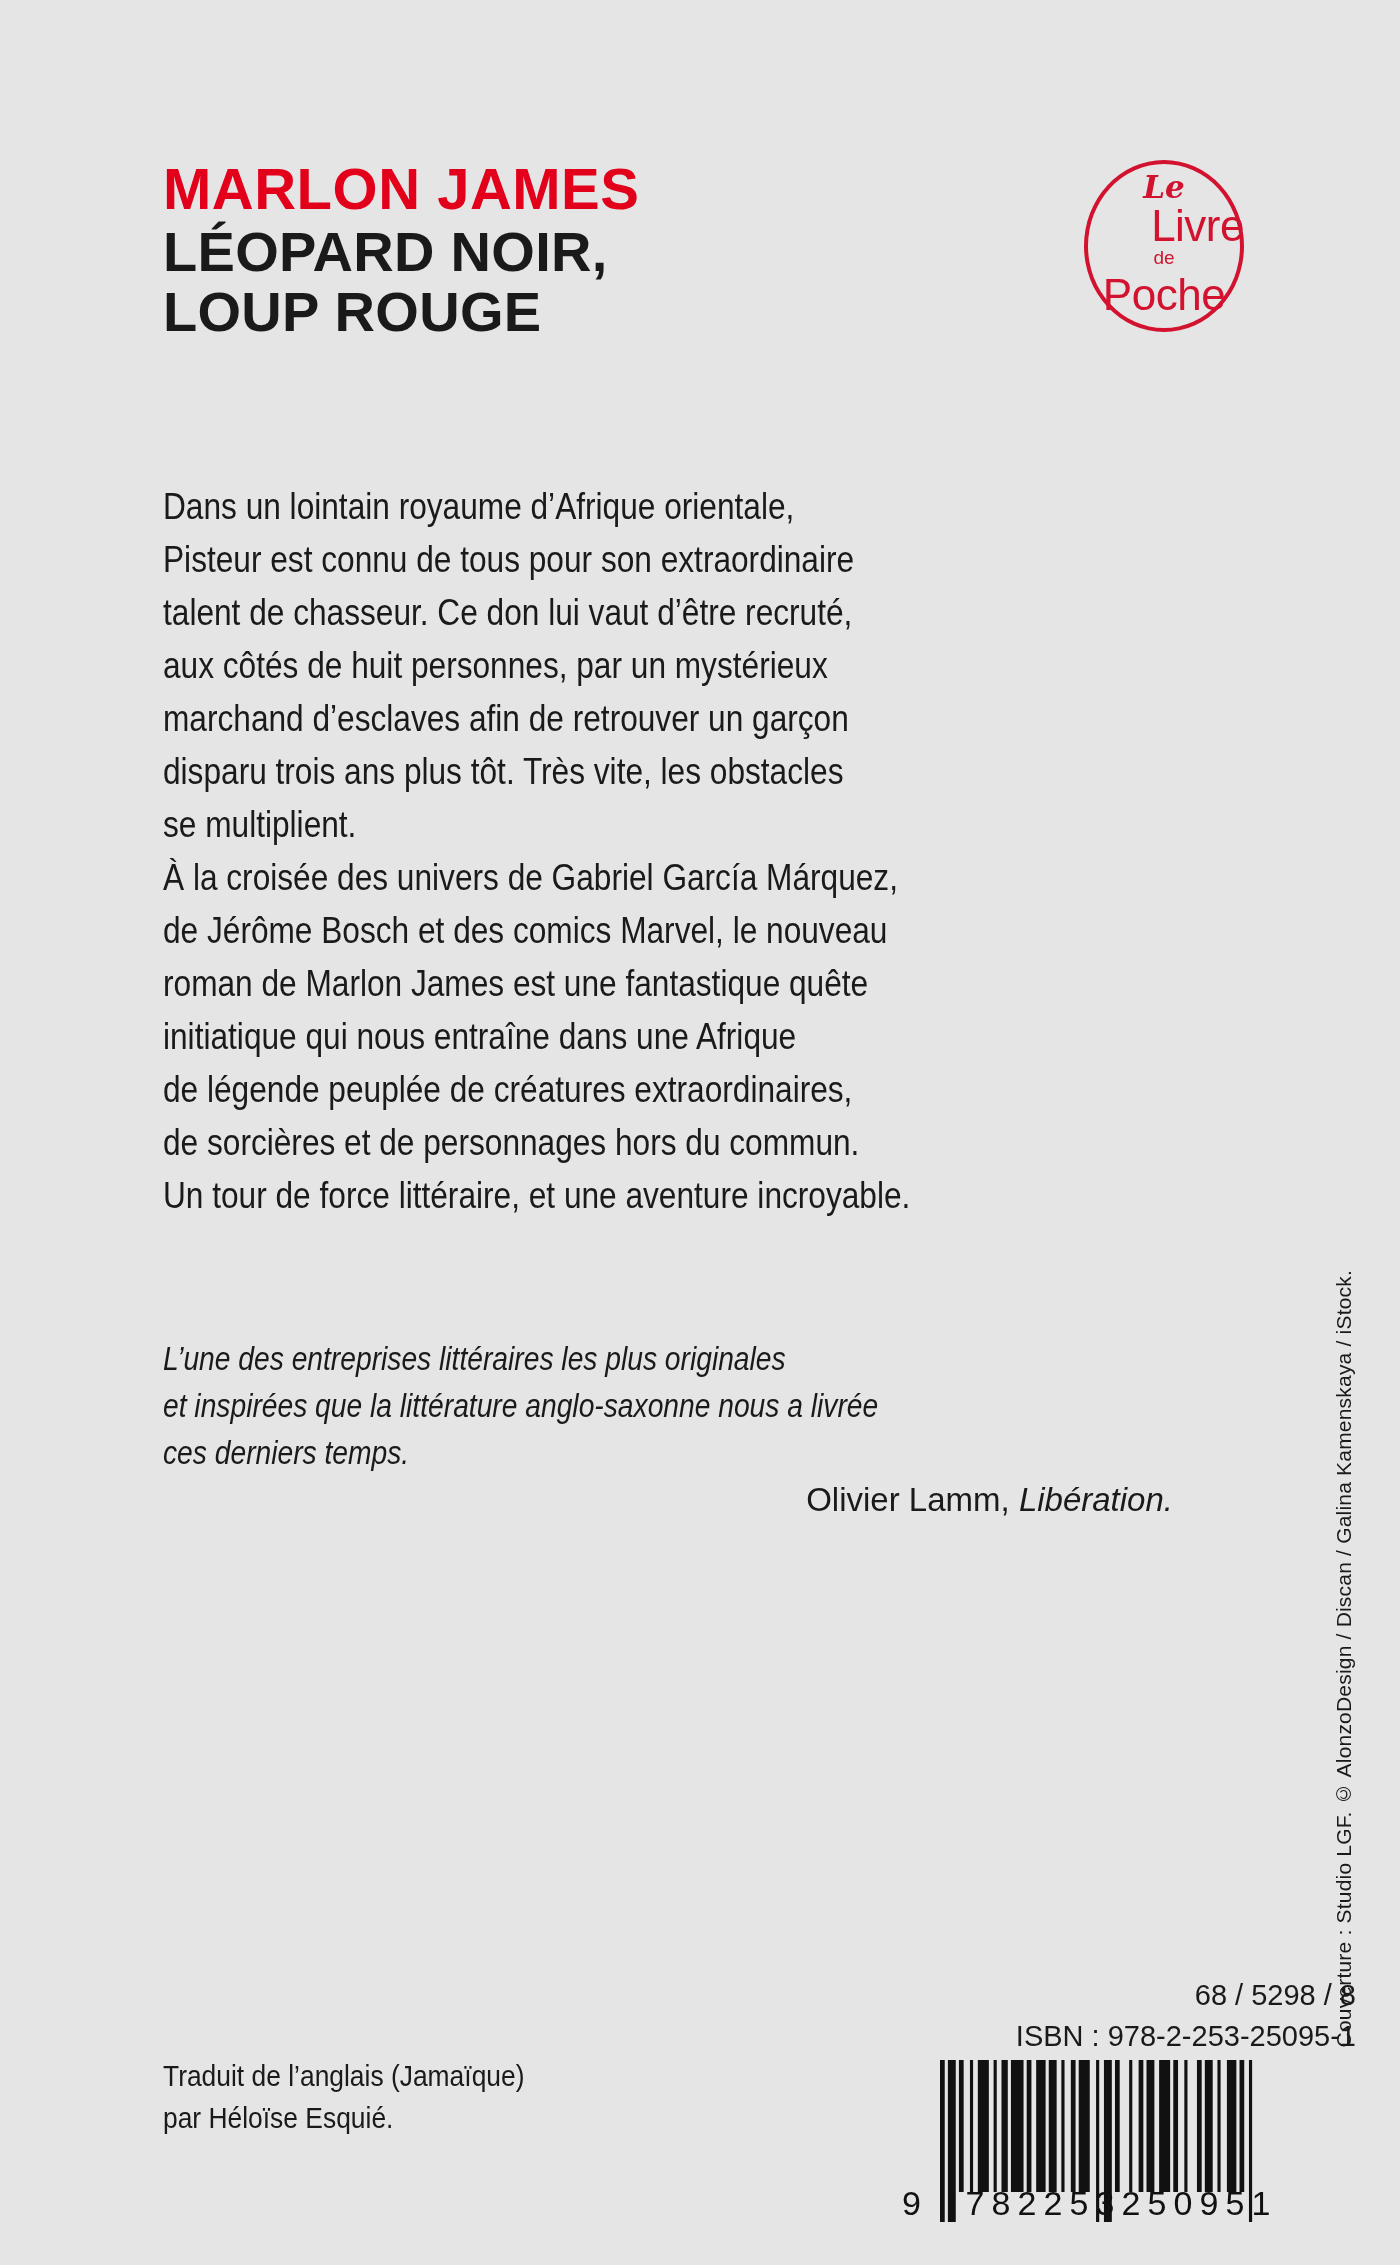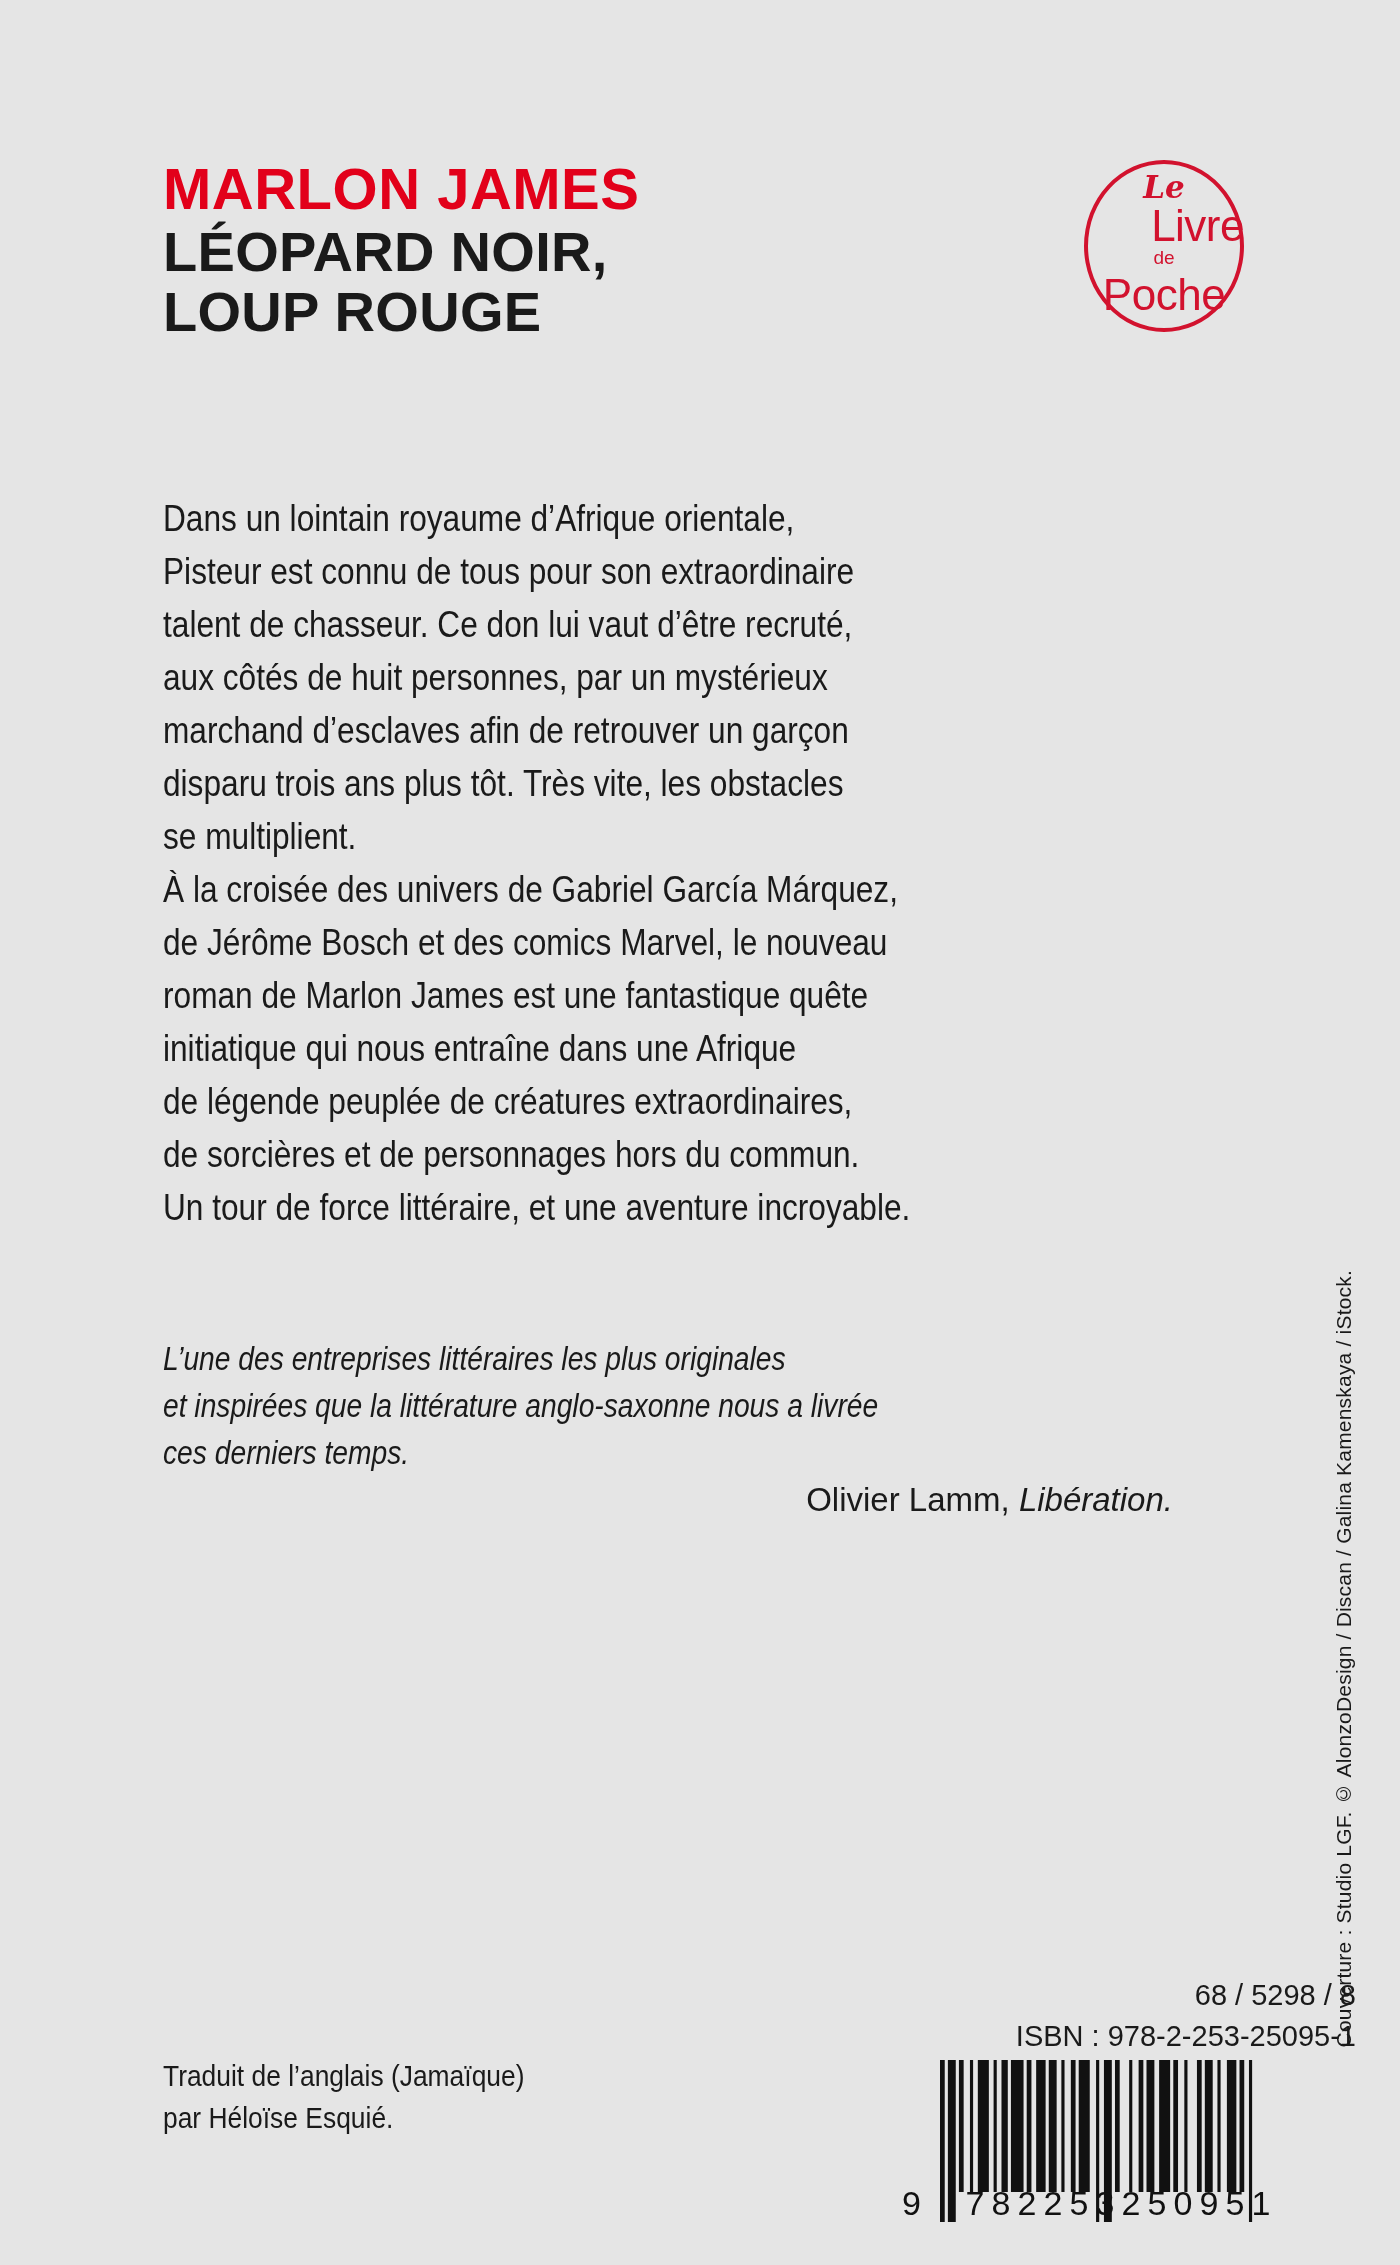--- a/index.html
+++ b/index.html
@@ -108,21 +108,21 @@
     font-size: 44px;
     color: #d2122e;
     line-height: 1;
     letter-spacing: -0.5px;
   }
 
   
   #blurb {
     position: absolute;
     left: 163px;
-    top: 492px;
+    top: 480px;
     width: 1010px;
   }
   .blurb-line {
     font-family: "Liberation Sans", sans-serif;
     font-stretch: condensed;
     font-size: 37px;
     line-height: 53px;
     color: #1a1a1a;
     white-space: nowrap;
     transform: scaleX(0.855);

